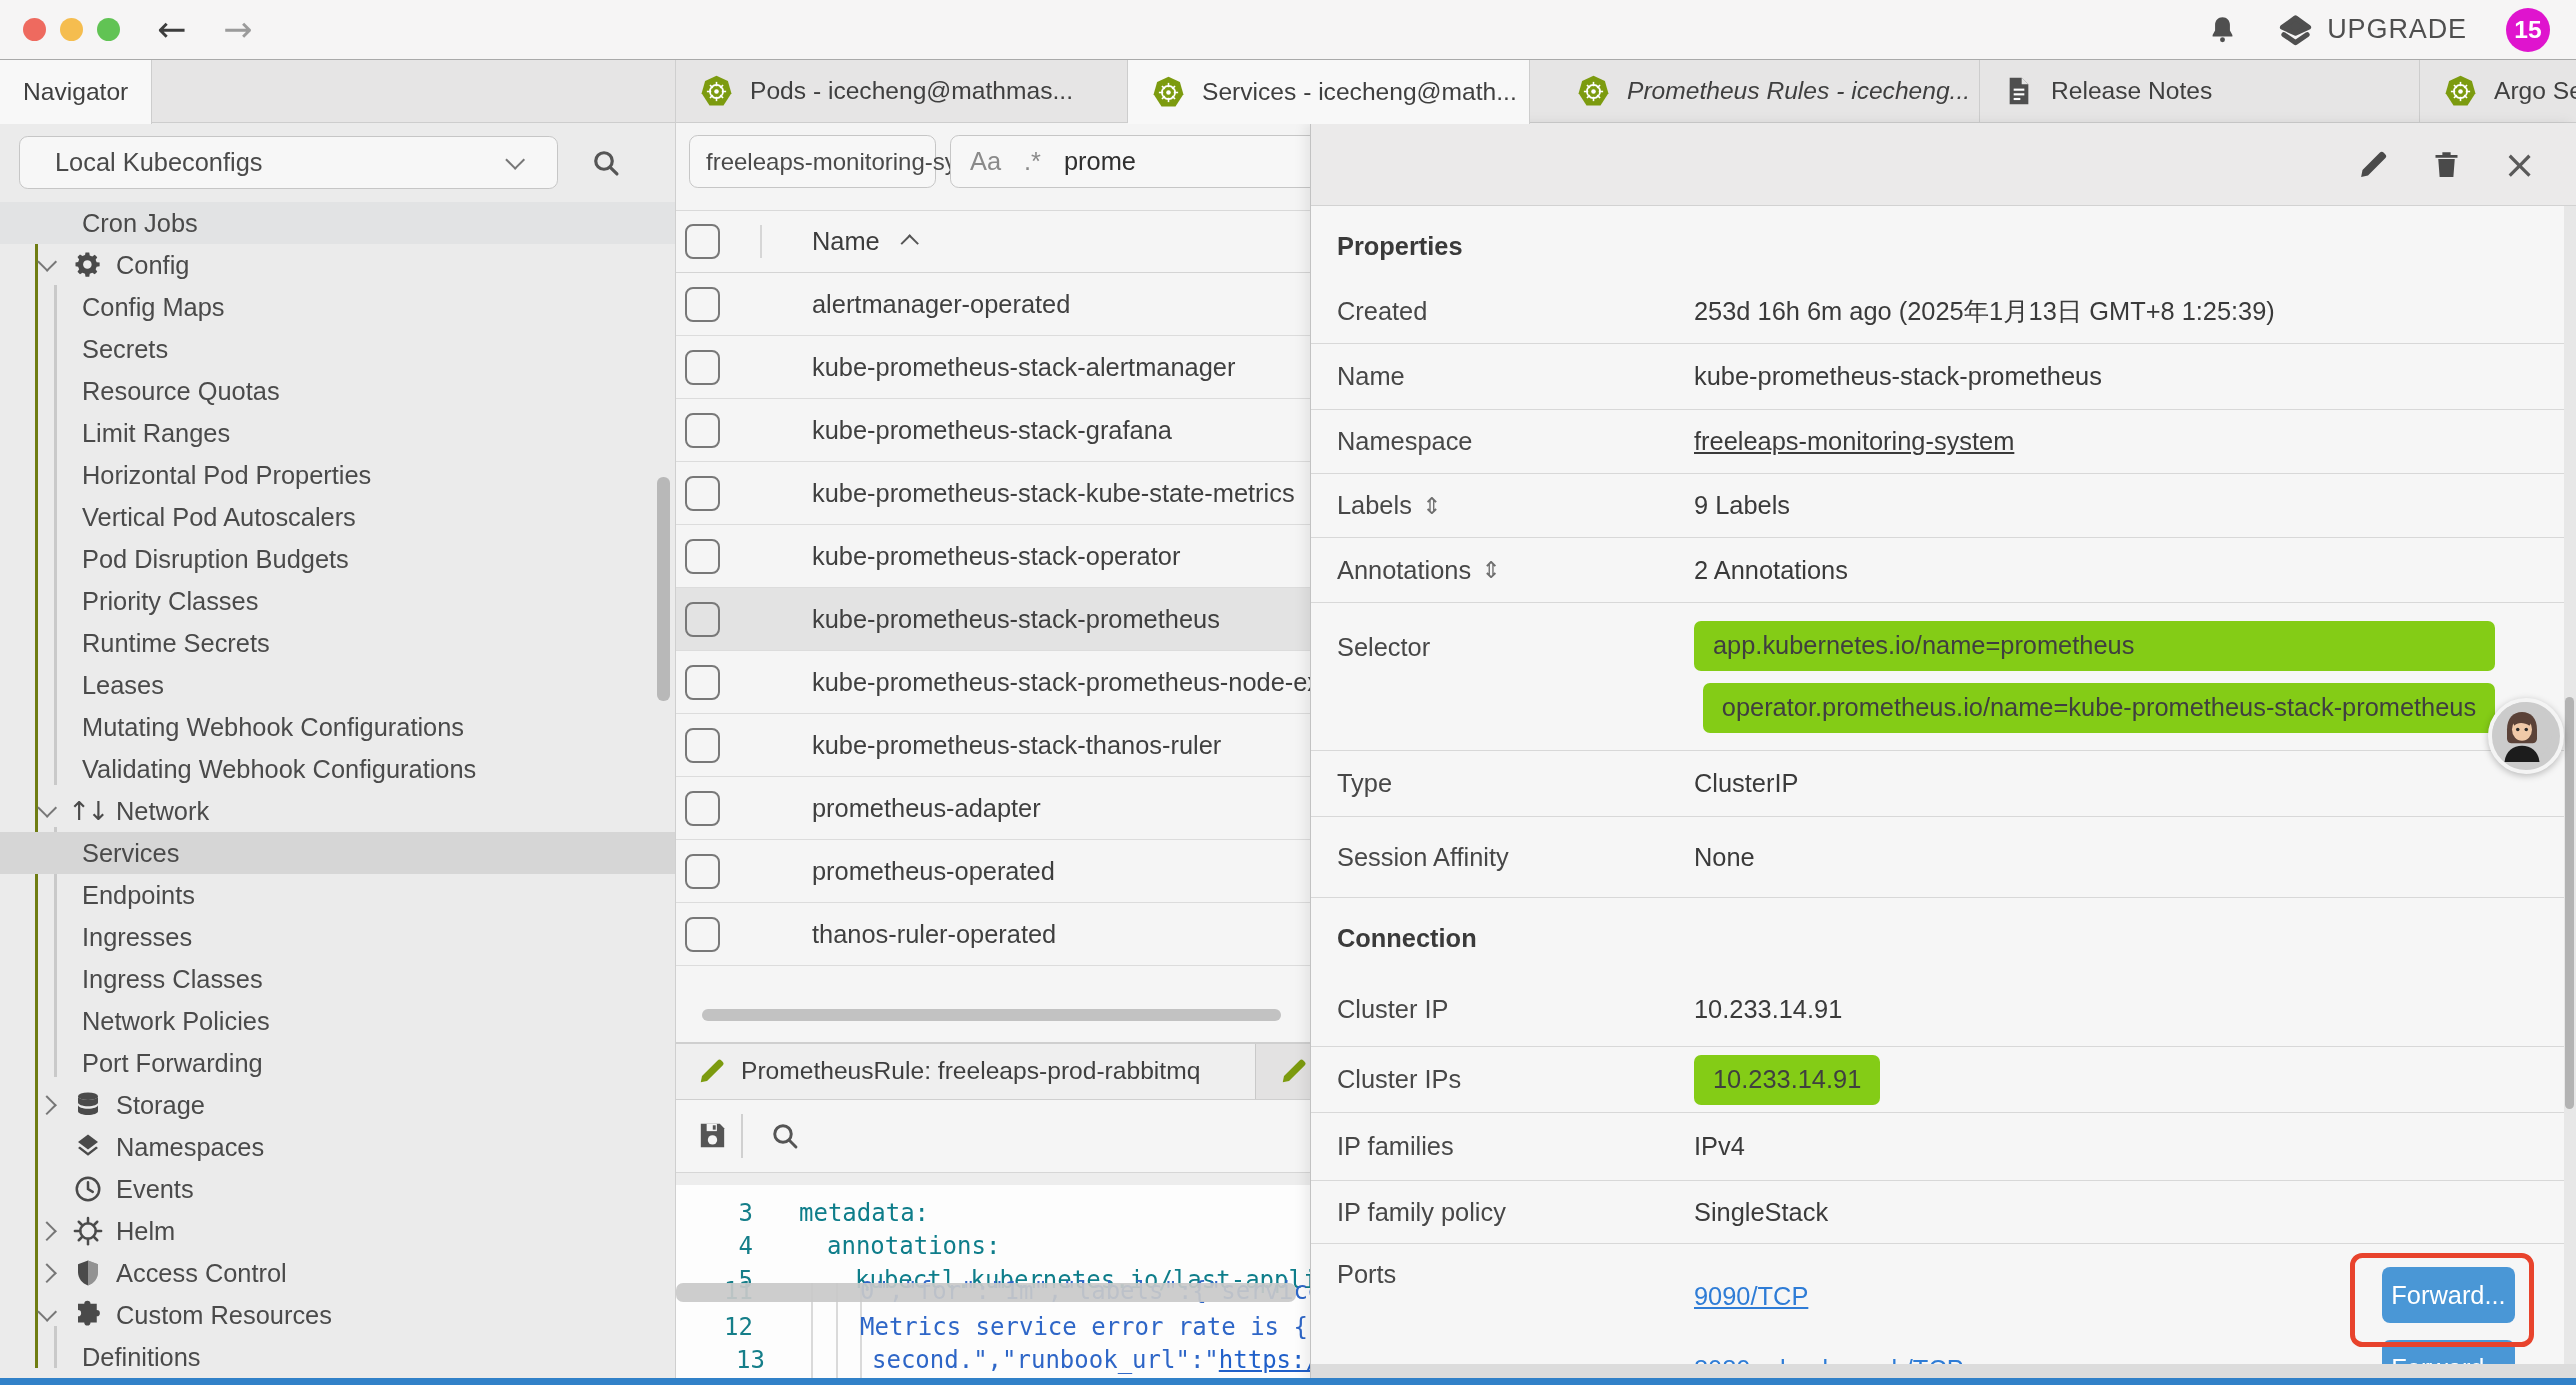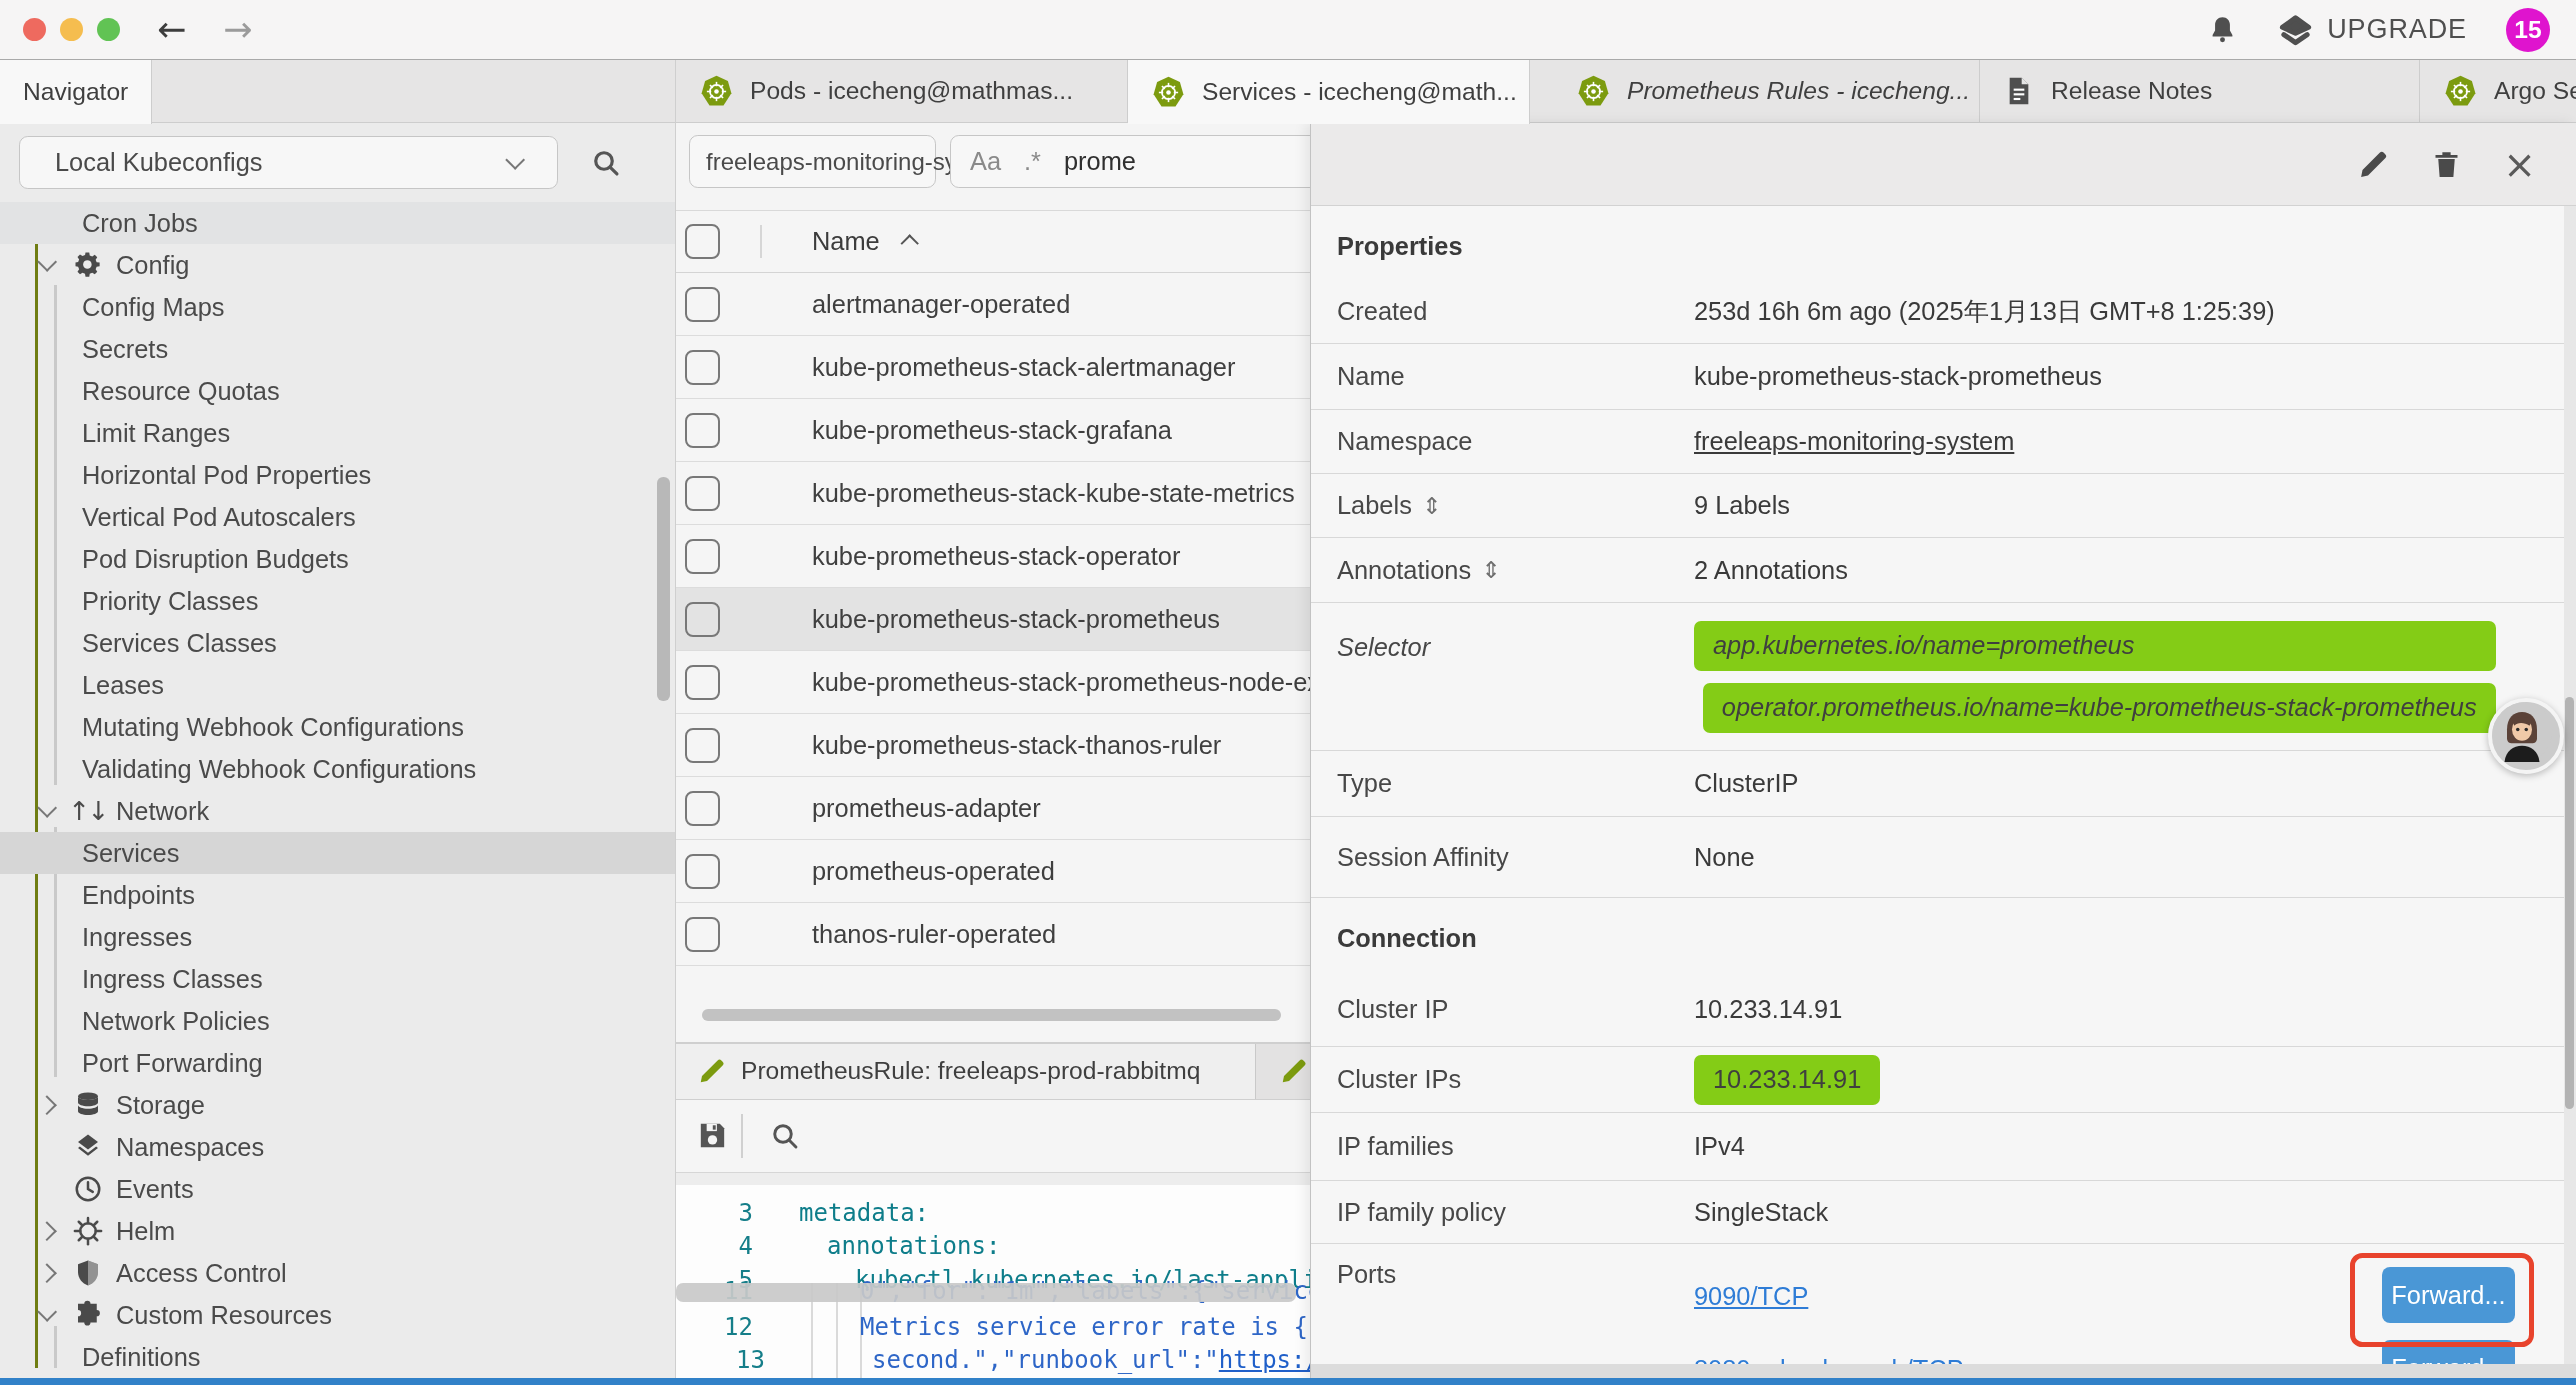--- a/index.html
+++ b/index.html
@@ -219,21 +219,21 @@
         <div class="tree-item">
           <span class="t-label lvl1">Vertical Pod Autoscalers</span>
         </div>
         <div class="tree-item">
           <span class="t-label lvl1">Pod Disruption Budgets</span>
         </div>
         <div class="tree-item">
           <span class="t-label lvl1">Priority Classes</span>
         </div>
         <div class="tree-item">
-          <span class="t-label lvl1">Services Classes</span>
+          <span class="t-label lvl1">Runtime Secrets</span>
         </div>
         <div class="tree-item">
           <span class="t-label lvl1">Leases</span>
         </div>
         <div class="tree-item">
           <span class="t-label lvl1">Mutating Webhook Configurations</span>
         </div>
         <div class="tree-item">
           <span class="t-label lvl1">Validating Webhook Configurations</span>
         </div>
@@ -585,21 +585,21 @@
               <a class="dvalue dlink">freeleaps-monitoring-system</a>
             </div>
             <div class="drow" style="min-height: 64px;">
               <span class="dlabel">Labels<span class="sorticon glyph">⇕</span></span>
               <span class="dvalue">9 Labels</span>
             </div>
             <div class="drow" style="min-height: 65px;">
               <span class="dlabel">Annotations<span class="sorticon glyph">⇕</span></span>
               <span class="dvalue">2 Annotations</span>
             </div>
-            <div class="drow r-selector" style="min-height: 127px; font-style: italic;">
+            <div class="drow r-selector" style="min-height: 127px;">
               <span class="dlabel">Selector</span>
               <div class="chipstack">
                 <span class="chip">app.kubernetes.io/name=prometheus</span>
                 <span class="chip">operator.prometheus.io/name=kube-prometheus-stack-prometheus</span>
               </div>
             </div>
             <div class="drow" style="min-height: 66px;">
               <span class="dlabel">Type</span>
               <span class="dvalue">ClusterIP</span>
             </div>

